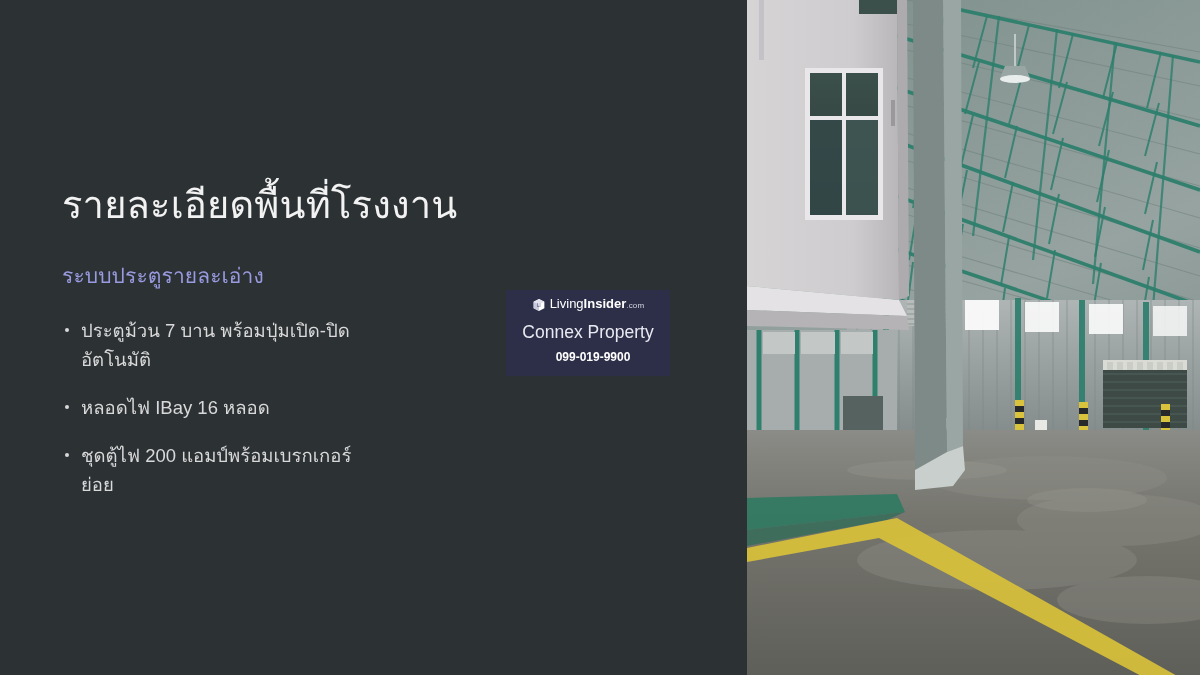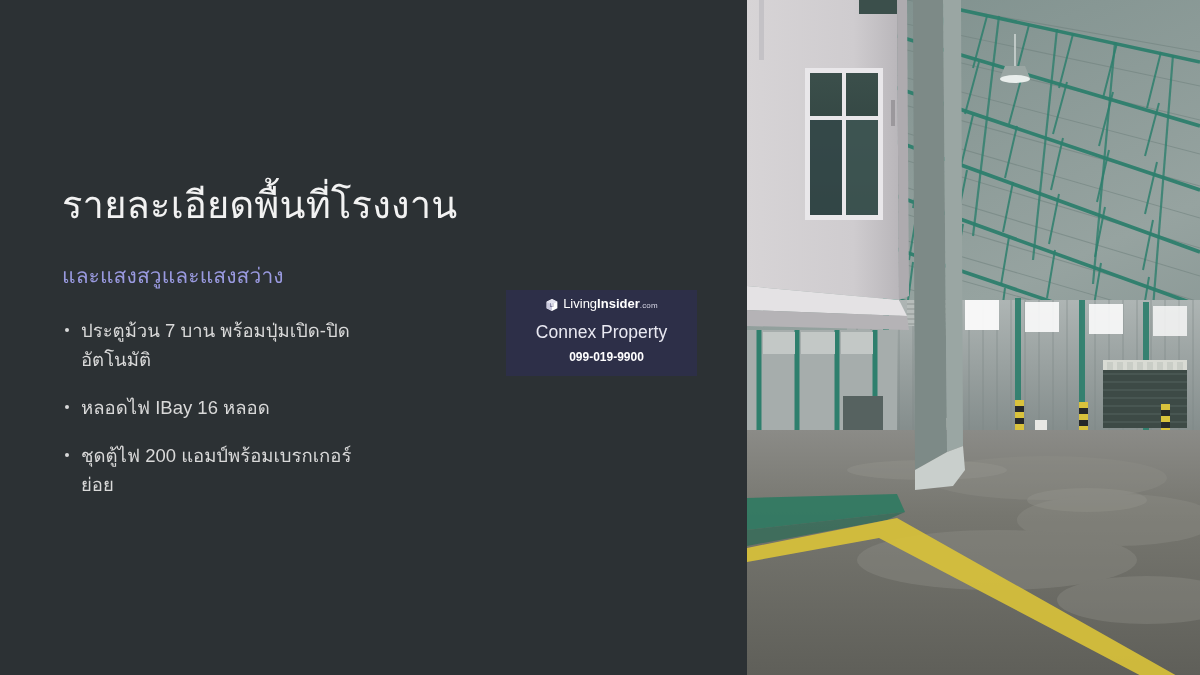--- a/index.html
+++ b/index.html
@@ -61,21 +61,21 @@
     position:absolute;left:3px;top:12px;
     width:4px;height:4px;border-radius:50%;
     background:#d9d9d9;
   }
   .col-right ul.bullets > li{ width:300px; }
   .col-left  ul.bullets > li{ width:300px; }
 
   
   .watermark{
     position:absolute;left:506px;top:290px;
-    width:191px;height:86px;
+    width:164px;height:86px;
     background:rgba(46,46,86,0.62);
     display:flex;flex-direction:column;
     align-items:center;justify-content:flex-start;
     padding-top:6px;
     pointer-events:none;
   }
   .wm-logo-row{
     display:flex;align-items:center;gap:4px;
     height:18px;
   }
@@ -109,21 +109,21 @@
 
 <div class="slide">
 
   <div class="panel">
 
     <div class="page-title">รายละเอียดพื้นที่โรงงาน</div>
 
     <div class="columns">
 
       <div class="col col-left">
-        <div class="col-heading">และแสงสวูและแสงสว่าง</div>
+        <div class="col-heading">ระบบประตูรายละเอ่าง</div>
         <ul class="bullets">
           <li>ประตูม้วน 7 บาน พร้อมปุ่มเปิด-ปิดอัตโนมัติ</li>
           <li>หลอดไฟ IBay 16 หลอด</li>
           <li>ชุดตู้ไฟ 200 แอมป์พร้อมเบรกเกอร์ย่อย</li>
         </ul>
       </div>
 
 
     </div>
 

